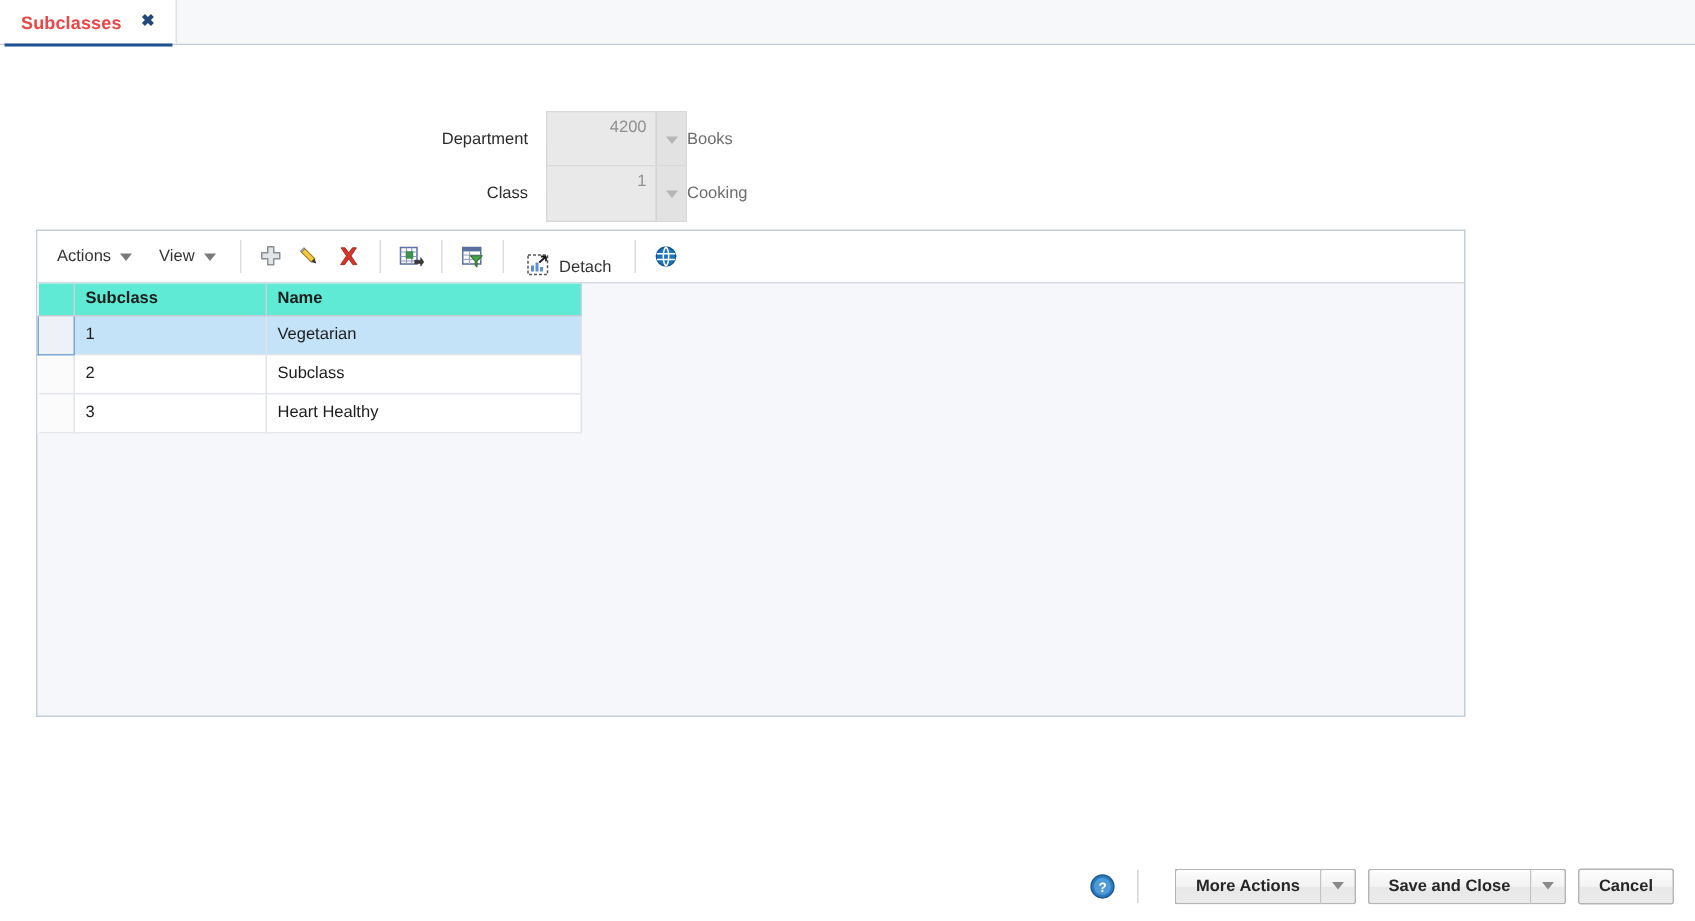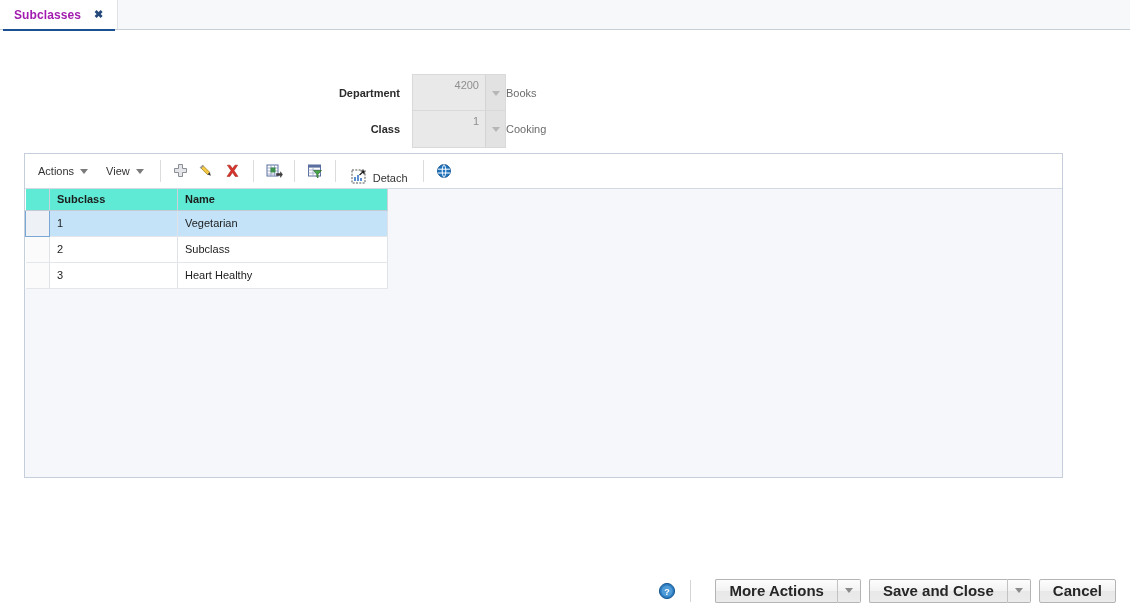--- a/index.html
+++ b/index.html
@@ -34,21 +34,21 @@
     background: #fbfcfc;
     border-right: 1px solid #dfe3e8;
     position: relative;
     cursor: default;
     box-sizing: border-box;
   }
   .tab.active {
     background: #ffffff;
   }
   .tab-label {
-    color: #a21caf;
+    color: #ef4444;
     font-size: 12px;
     font-weight: bold;
     letter-spacing: 0.1px;
     white-space: nowrap;
   }
   .tab-close {
     margin-left: 13px;
     color: #24487a;
     font-size: 11px;
     font-weight: bold;
@@ -73,25 +73,25 @@
   .form-area {
     padding-top: 52px;
   }
   .form-row {
     display: flex;
     align-items: center;
     height: 22px;
     margin-bottom: 14px;
   }
   .form-label {
-    width: 412px;
+    width: 364px;
     text-align: right;
     padding-right: 12px;
     font-size: 11px;
-    font-weight: bold;
+    font-weight: normal;
     color: #2b2b2b;
     box-sizing: border-box;
   }
   .input-wrap {
     display: flex;
     height: 38px;
     border: 1px solid #d9d9d9;
     background: #e9e9e9;
     box-sizing: border-box;
   }
@@ -126,21 +126,21 @@
   .field-desc {
     font-size: 11px;
     color: #6c6c6c;
   }
 
   
   .panel {
     position: absolute;
     left: 24px;
     top: 153px;
-    width: 1039px;
+    width: 953px;
     height: 325px;
     background: #f5f7fa;
     border: 1px solid #c5cfdb;
     box-sizing: border-box;
   }
   .toolbar {
     height: 35px;
     background: #ffffff;
     border-bottom: 1px solid #d3dae3;
     display: flex;
@@ -269,21 +269,21 @@
     height: 22px;
     background: #d5d5d5;
     margin: 0 16px 0 14px;
   }
   .btn {
     height: 24px;
     background: linear-gradient(to bottom, #fdfdfd 0%, #f2f2f2 50%, #e8e8e8 51%, #ebebeb 100%);
     border: 1px solid #b4b4b4;
     border-radius: 2px;
     font-family: "Liberation Sans", sans-serif;
-    font-size: 15px;
+    font-size: 11px;
     font-weight: bold;
     color: #262626;
     padding: 0 13px;
     cursor: pointer;
     box-sizing: border-box;
     display: flex;
     align-items: center;
     justify-content: center;
     white-space: nowrap;
   }

